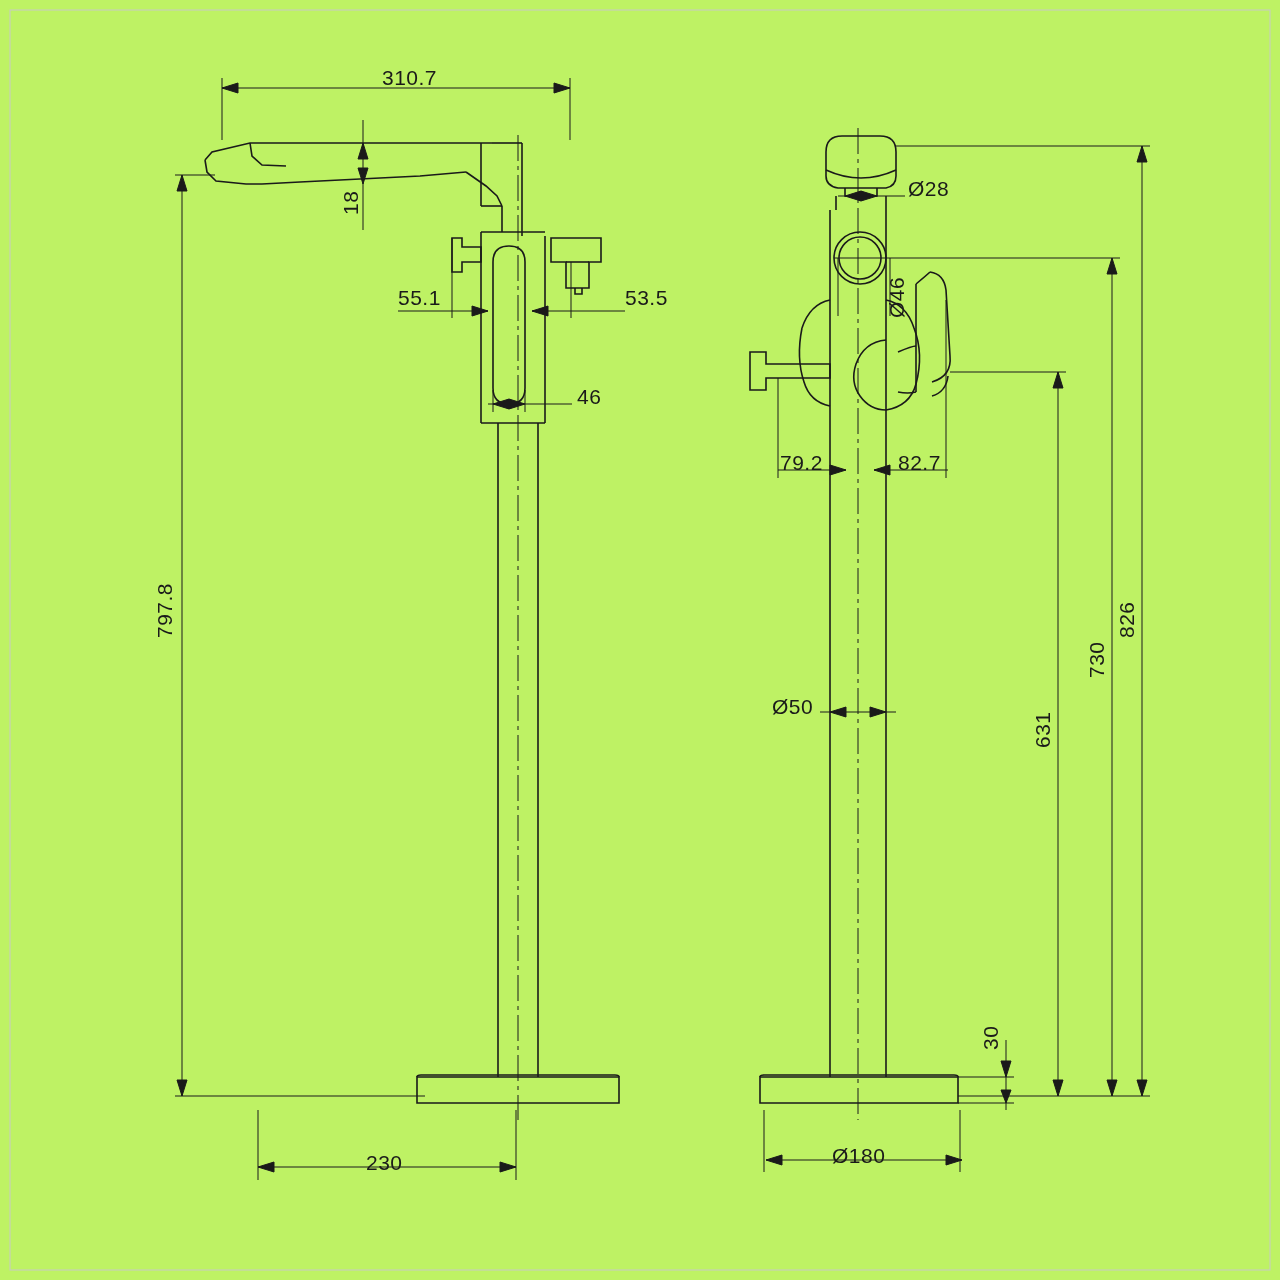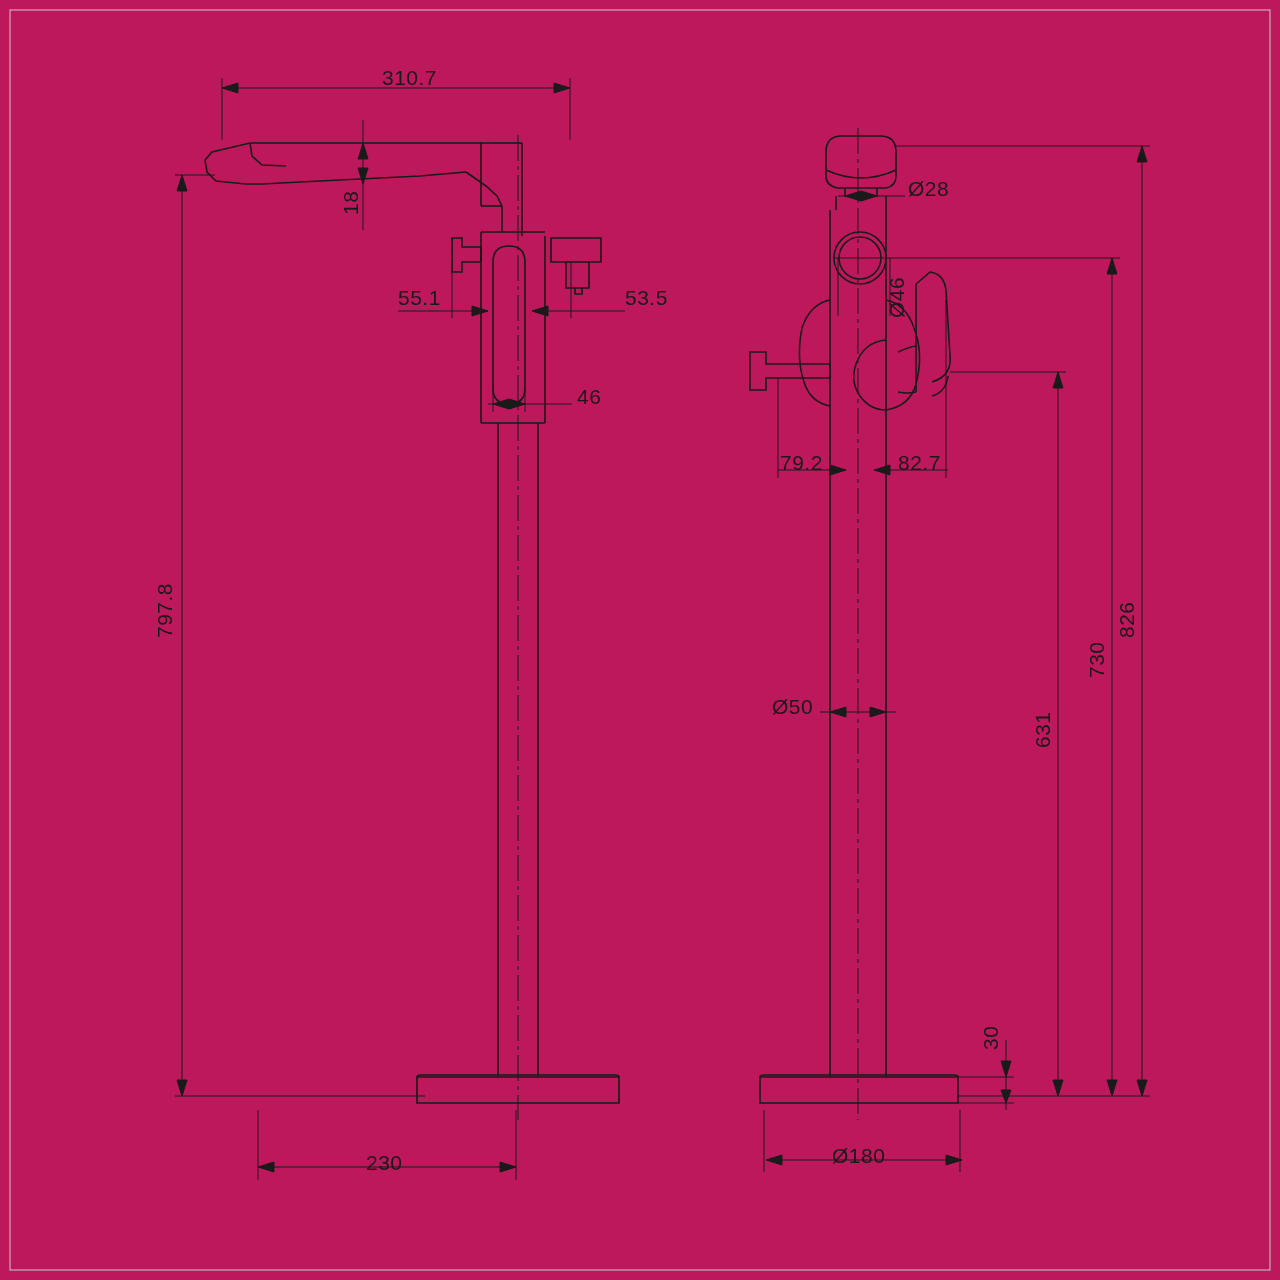--- a/index.html
+++ b/index.html
@@ -4,21 +4,21 @@
 <style>
   html, body {
     margin: 0;
     padding: 0;
     background: #ffffff;
   }
   #sheet {
     position: relative;
     width: 1280px;
     height: 1280px;
-    background: #be185d;
+    background: #bef264;
     font-family: "Liberation Sans", sans-serif;
     overflow: hidden;
   }
   #sheet svg {
     position: absolute;
     left: 0;
     top: 0;
   }
   .dim-text {
     font-family: "Liberation Sans", sans-serif;

